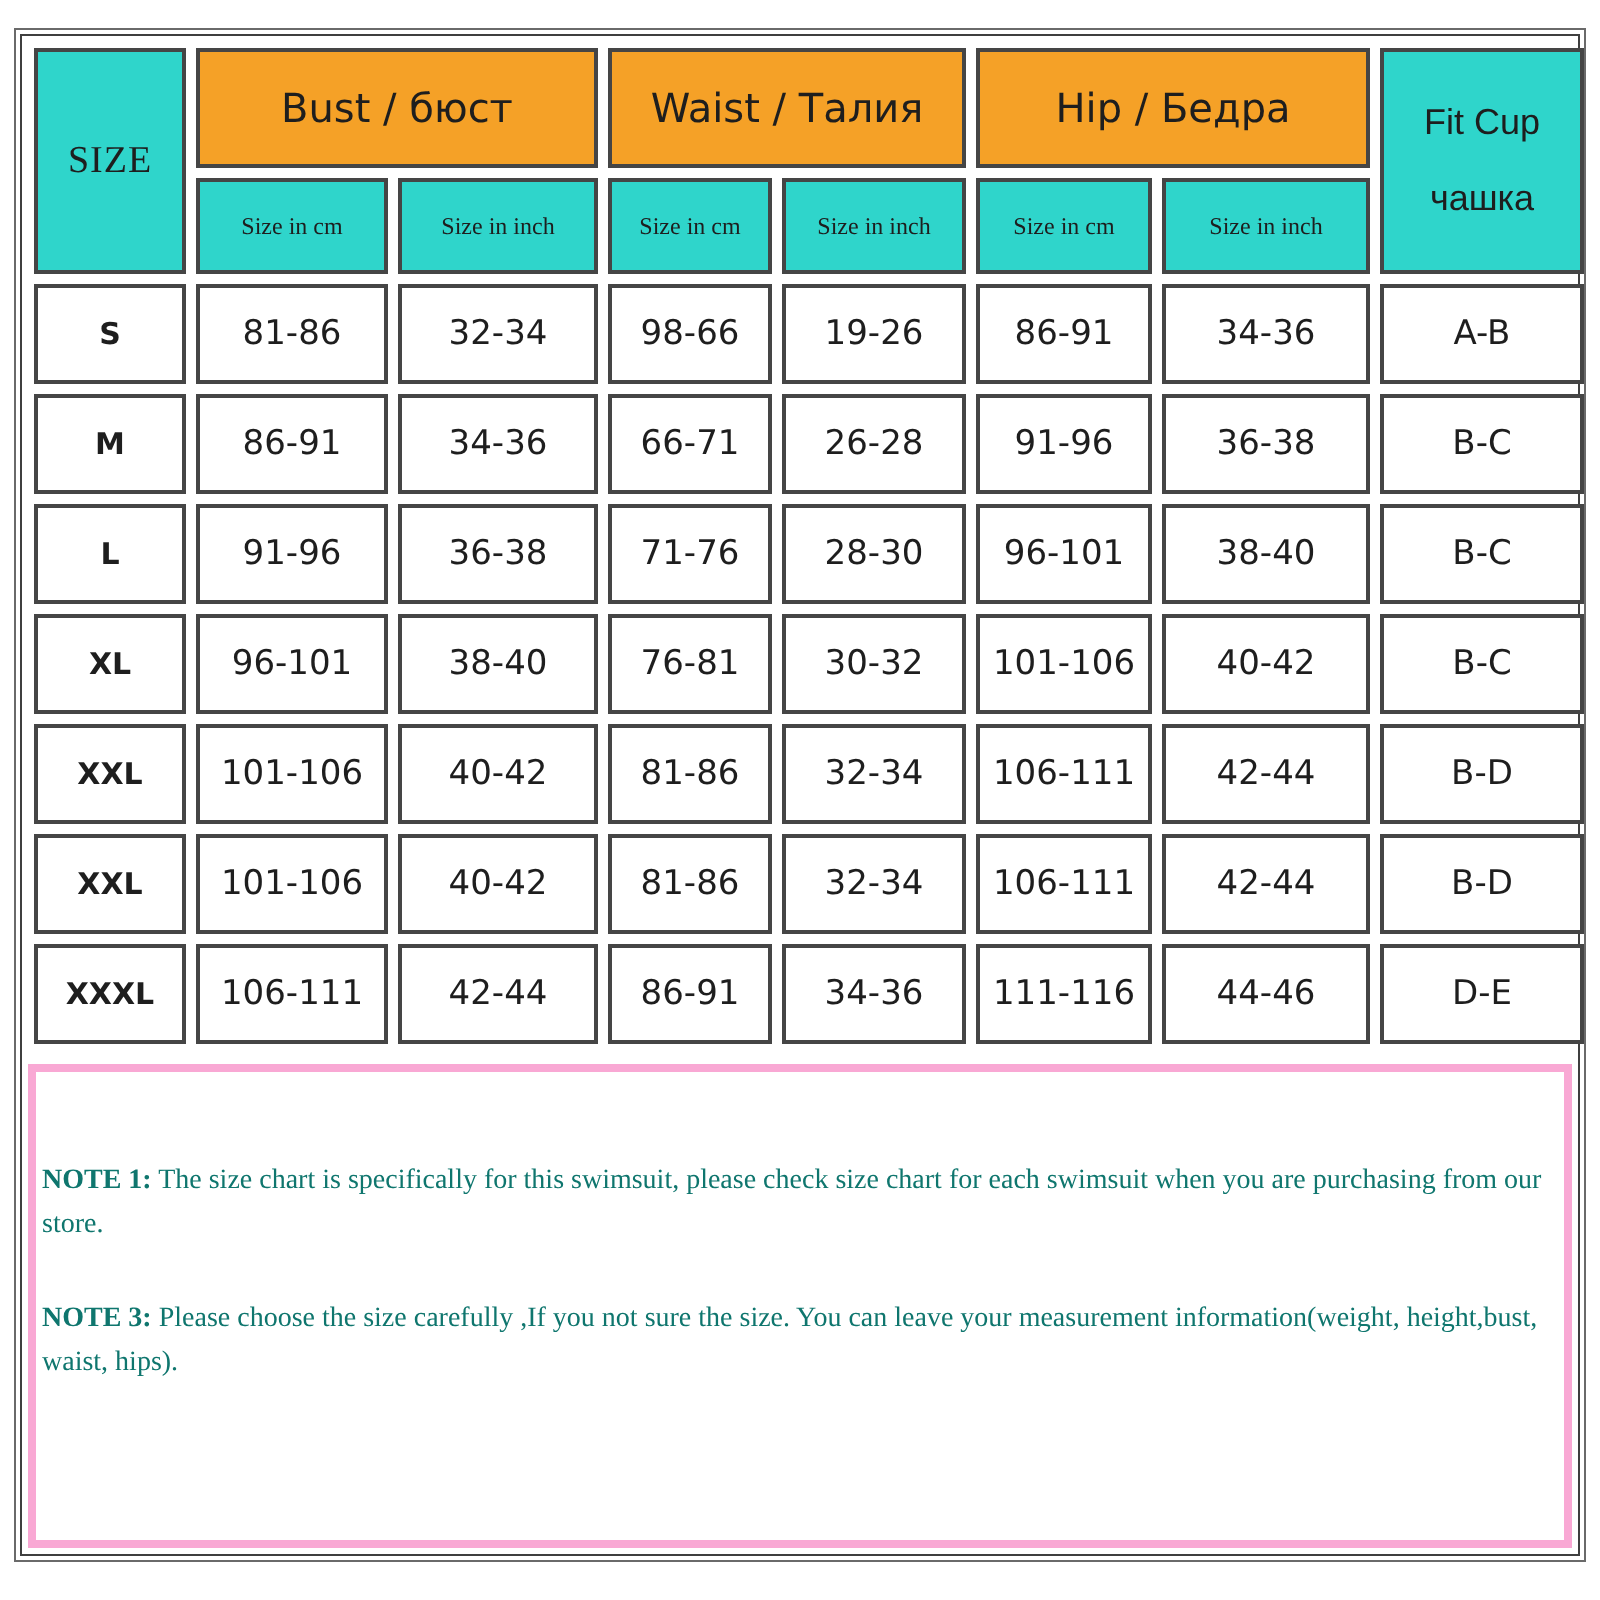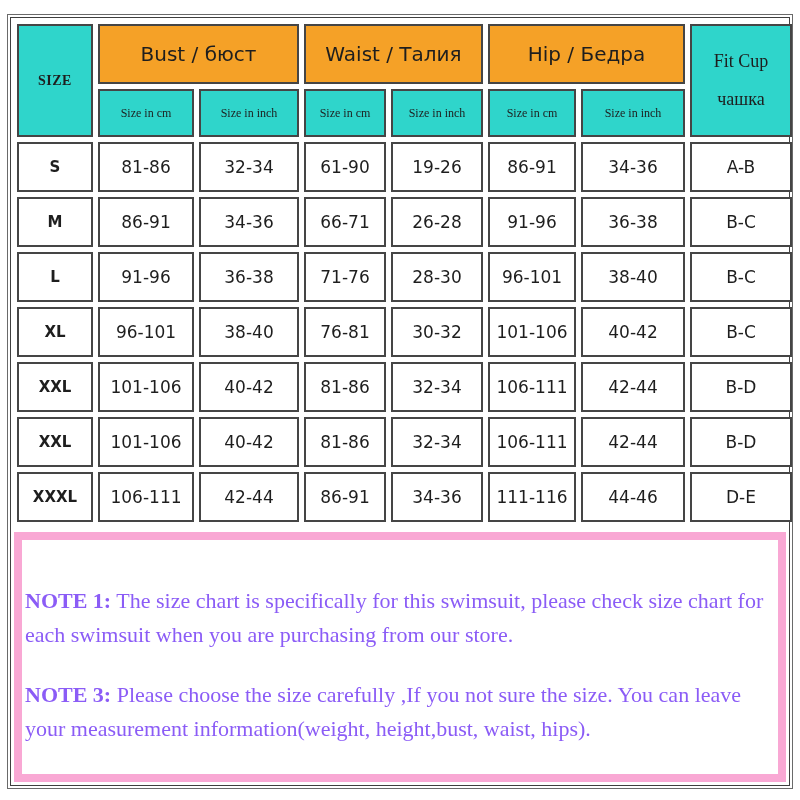--- a/index.html
+++ b/index.html
@@ -37,53 +37,53 @@
   .cell-cyan   { background: #2fd5cb; }
   .group-head {
     height: 56px;
     font-family: "DejaVu Sans", sans-serif;
     font-size: 20px;
     font-weight: 500;
     color: #272015;
   }
   .size-head {
     font-family: "Liberation Serif", serif;
-    font-weight: bold;
-    font-size: 14px;
+    font-weight: normal;
+    font-size: 19px;
     letter-spacing: 0.5px;
   }
   .sub-head {
     height: 44px;
     font-family: "Liberation Serif", serif;
     font-size: 12px;
   }
   .fitcup-head {
-    font-family: Liberation Serif, serif;
+    font-family: Liberation Sans, sans-serif;
     font-size: 18px;
     color: #272015;
     line-height: 2.1;
   }
   tr.data-row td {
     height: 46px;
     font-family: "DejaVu Sans", sans-serif;
     font-size: 17px;
     background: #ffffff;
   }
   tr.data-row td.size-label {
     font-weight: bold;
     font-size: 15px;
   }
   .notes-box {
     margin: 5px 2px 2px 2px;
-    border: 8px solid #f9a8d4;
+    border: 4px solid #f9a8d4;
     min-height: 182px;
     padding: 44px 4px 8px 3px;
     font-family: "Liberation Serif", serif;
-    font-size: 22px;
-    color: #8b5cf6;
+    font-size: 14px;
+    color: #0f766e;
     line-height: 1.55;
   }
   .notes-box p { margin: 0 0 26px 0; }
   .notes-box p:last-child { margin-bottom: 8px; }
   .note-label { font-weight: bold; }
 </style>
 </head>
 <body>
 
 <div class="frame-outer">
@@ -117,21 +117,21 @@
           <td class="cell-cyan sub-head">Size in cm</td>
           <td class="cell-cyan sub-head">Size in inch</td>
           <td class="cell-cyan sub-head">Size in cm</td>
           <td class="cell-cyan sub-head">Size in inch</td>
         </tr>
 
         <tr class="data-row">
           <td class="size-label">S</td>
           <td>81-86</td>
           <td>32-34</td>
-          <td>61-90</td>
+          <td>98-66</td>
           <td>19-26</td>
           <td>86-91</td>
           <td>34-36</td>
           <td>A-B</td>
         </tr>
         <tr class="data-row">
           <td class="size-label">M</td>
           <td>86-91</td>
           <td>34-36</td>
           <td>66-71</td>

